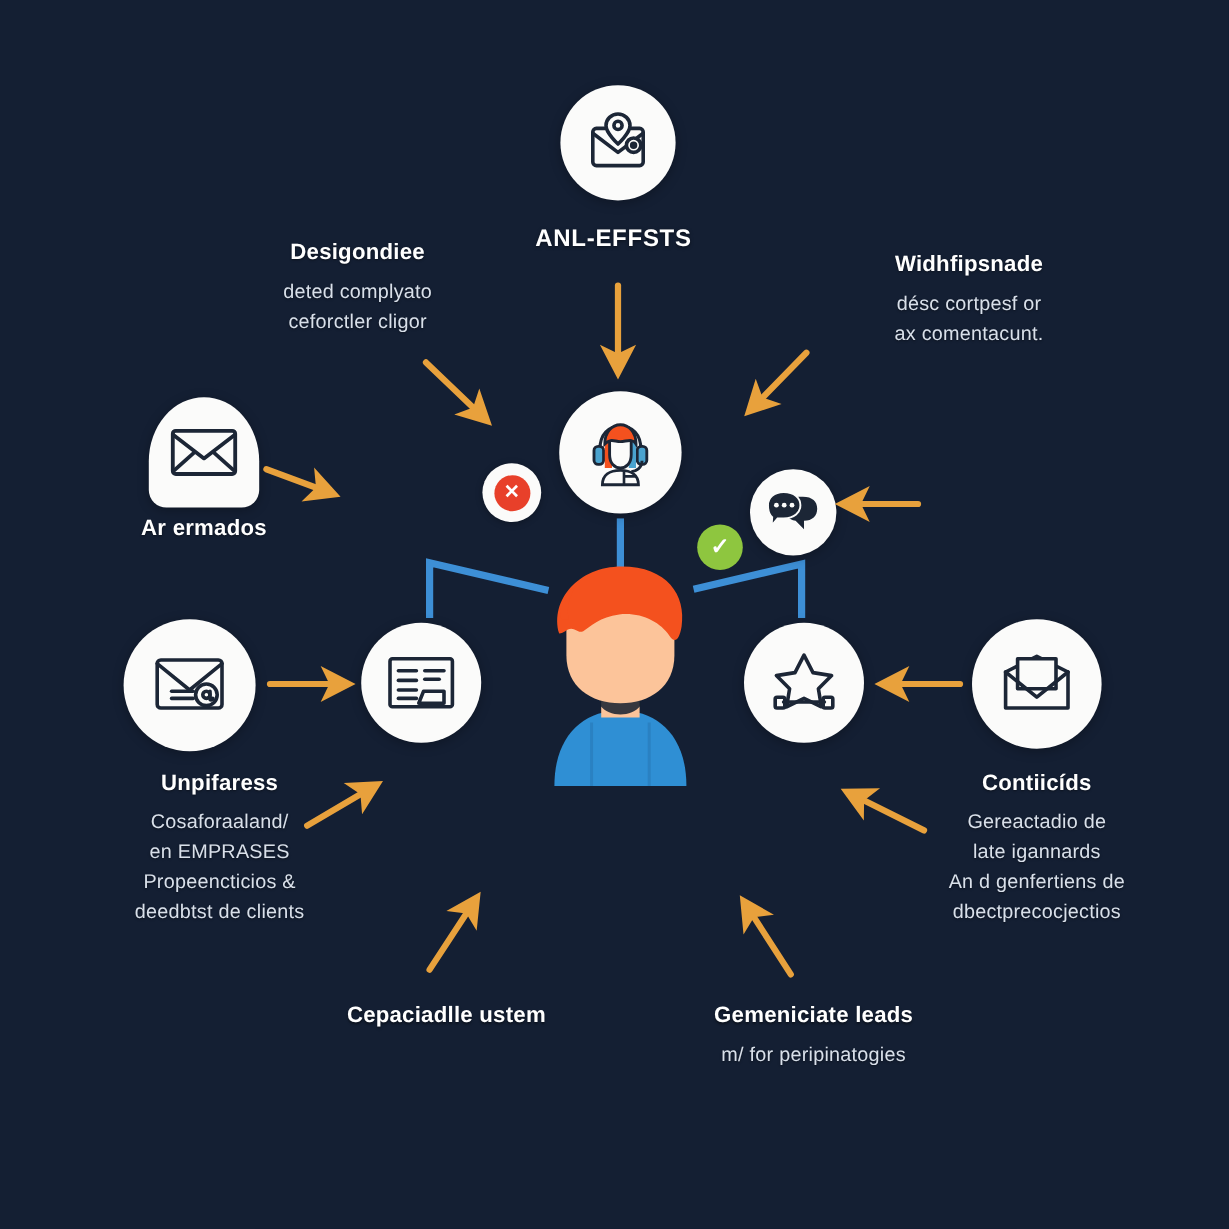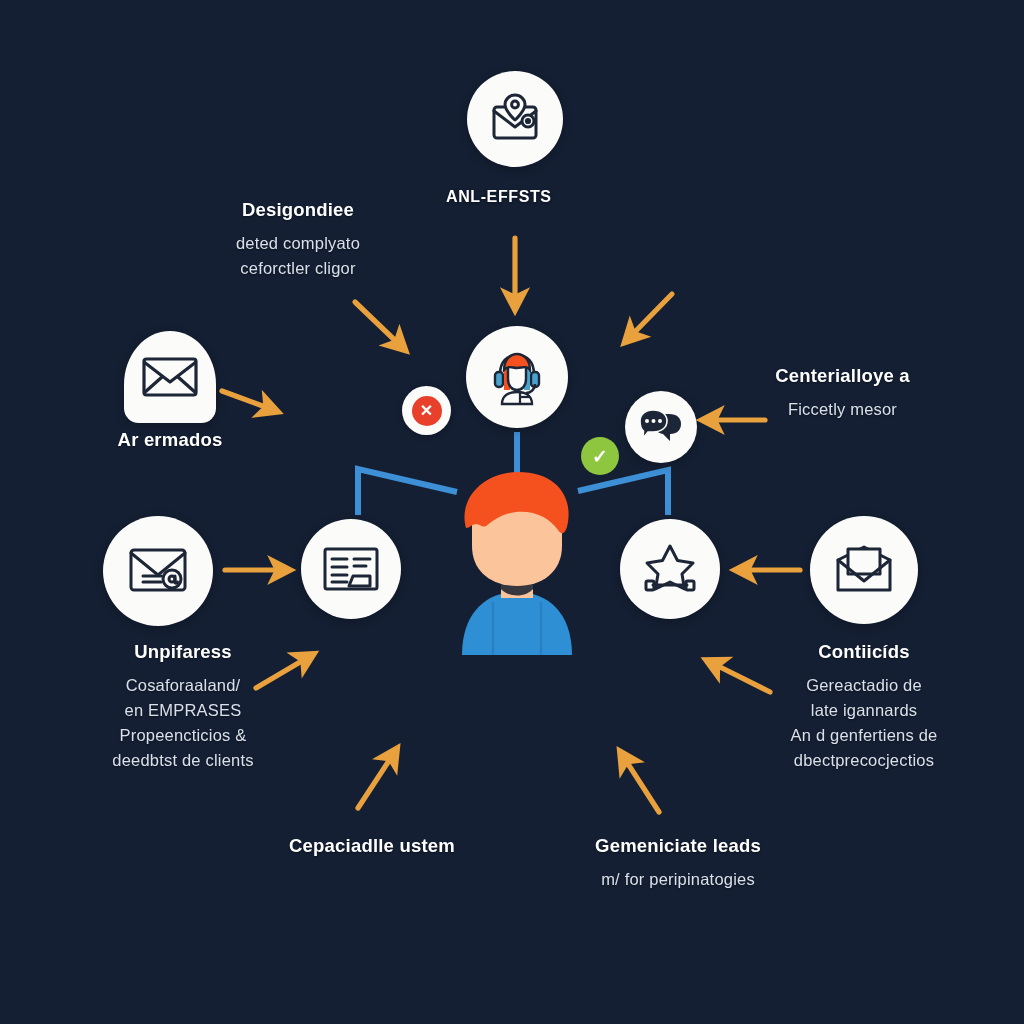--- a/index.html
+++ b/index.html
@@ -99,21 +99,21 @@
     font-weight: normal;
     color: #d9e0ea;
     white-space: nowrap;
   }
   .ta-center { text-align: center; }
 
   .title-big {
     position: absolute;
     z-index: 6;
     color: #ffffff;
-    font-size: 16px;
+    font-size: 20px;
     font-weight: bold;
     letter-spacing: 0.6px;
     white-space: nowrap;
     text-shadow: 0 1px 3px rgba(0,0,0,0.5);
   }
 </style>
 </head>
 <body>
 
 <div id="canvas">
@@ -296,29 +296,30 @@
   </svg>
 
   <div class="title-big" style="left:446px; top:188px;">ANL-EFFSTS</div>
 
   <div class="tblock ta-center" style="left:158px; top:196px; width:280px;">
     <span class="ttl">Desigondiee</span>
     <span class="ln">deted complyato</span>
     <span class="ln">ceforctler cligor</span>
   </div>
 
+  <div class="tblock ta-center" style="left:665px; top:206px; width:285px;">
+    <span class="ttl">Widhfipsnade</span>
+    <span class="ln">désc cortpesf or</span>
+    <span class="ln">ax comentacunt.</span>
+  </div>
 
   <div class="tblock ta-center" style="left:60px; top:426px; width:220px;">
     <span class="ttl">Ar ermados</span>
   </div>
 
-  <div class="tblock ta-center" style="left:700px; top:362px; width:285px;">
-    <span class="ttl">Centerialloye a</span>
-    <span class="ln">Ficcetly mesor</span>
-  </div>
 
   <div class="tblock ta-center" style="left:38px; top:638px; width:290px;">
     <span class="ttl">Unpifaress</span>
     <span class="ln">Cosaforaaland/</span>
     <span class="ln">en EMPRASES</span>
     <span class="ln">Propeencticios &amp;</span>
     <span class="ln">deedbtst de clients</span>
   </div>
 
   <div class="tblock ta-center" style="left:718px; top:638px; width:292px;">

